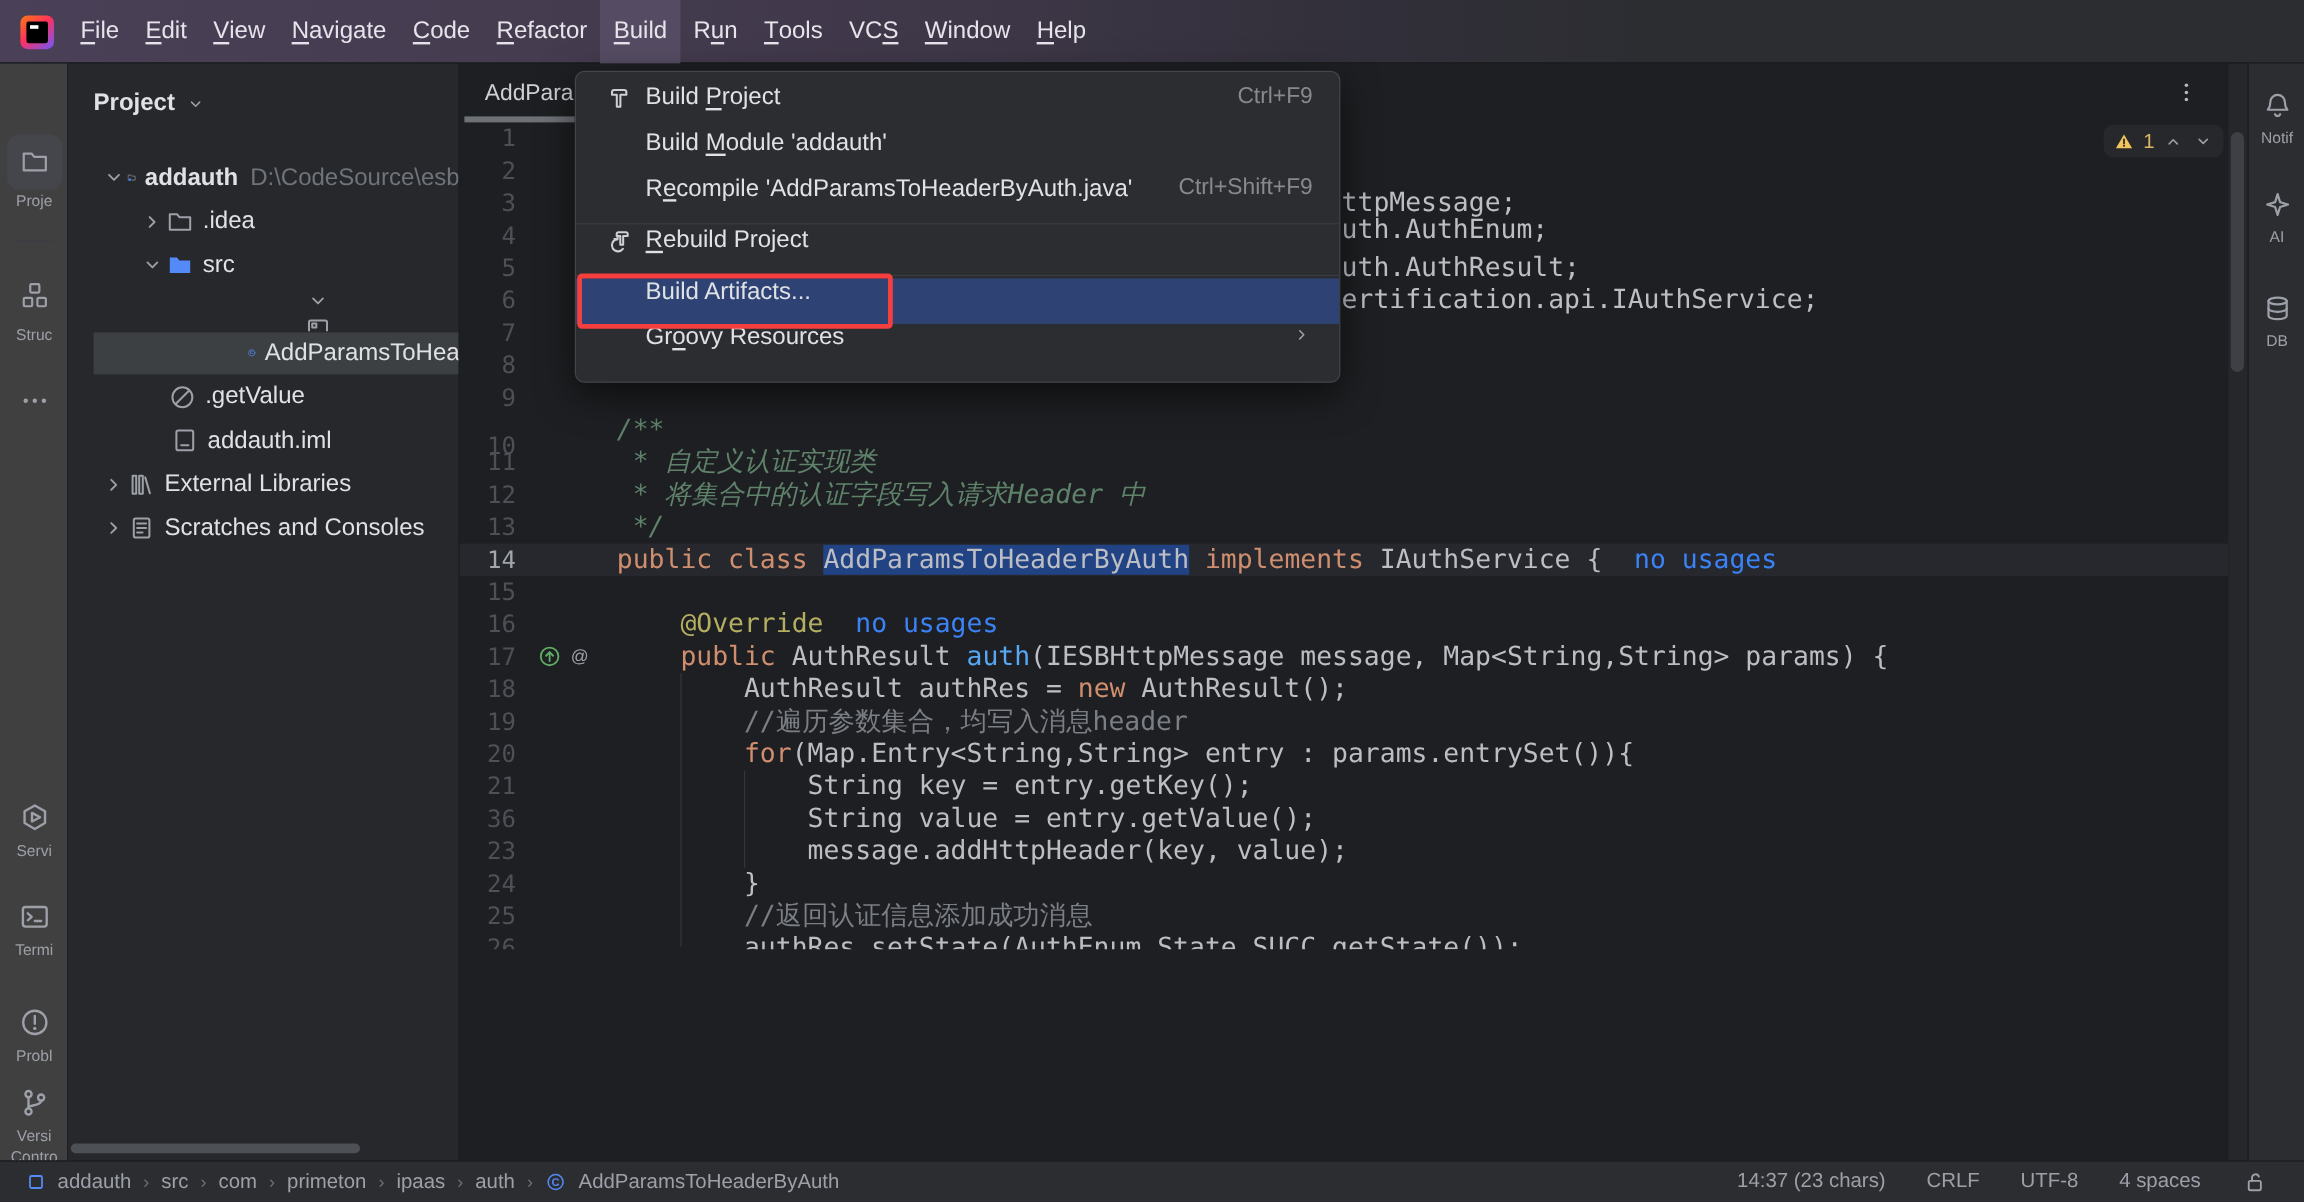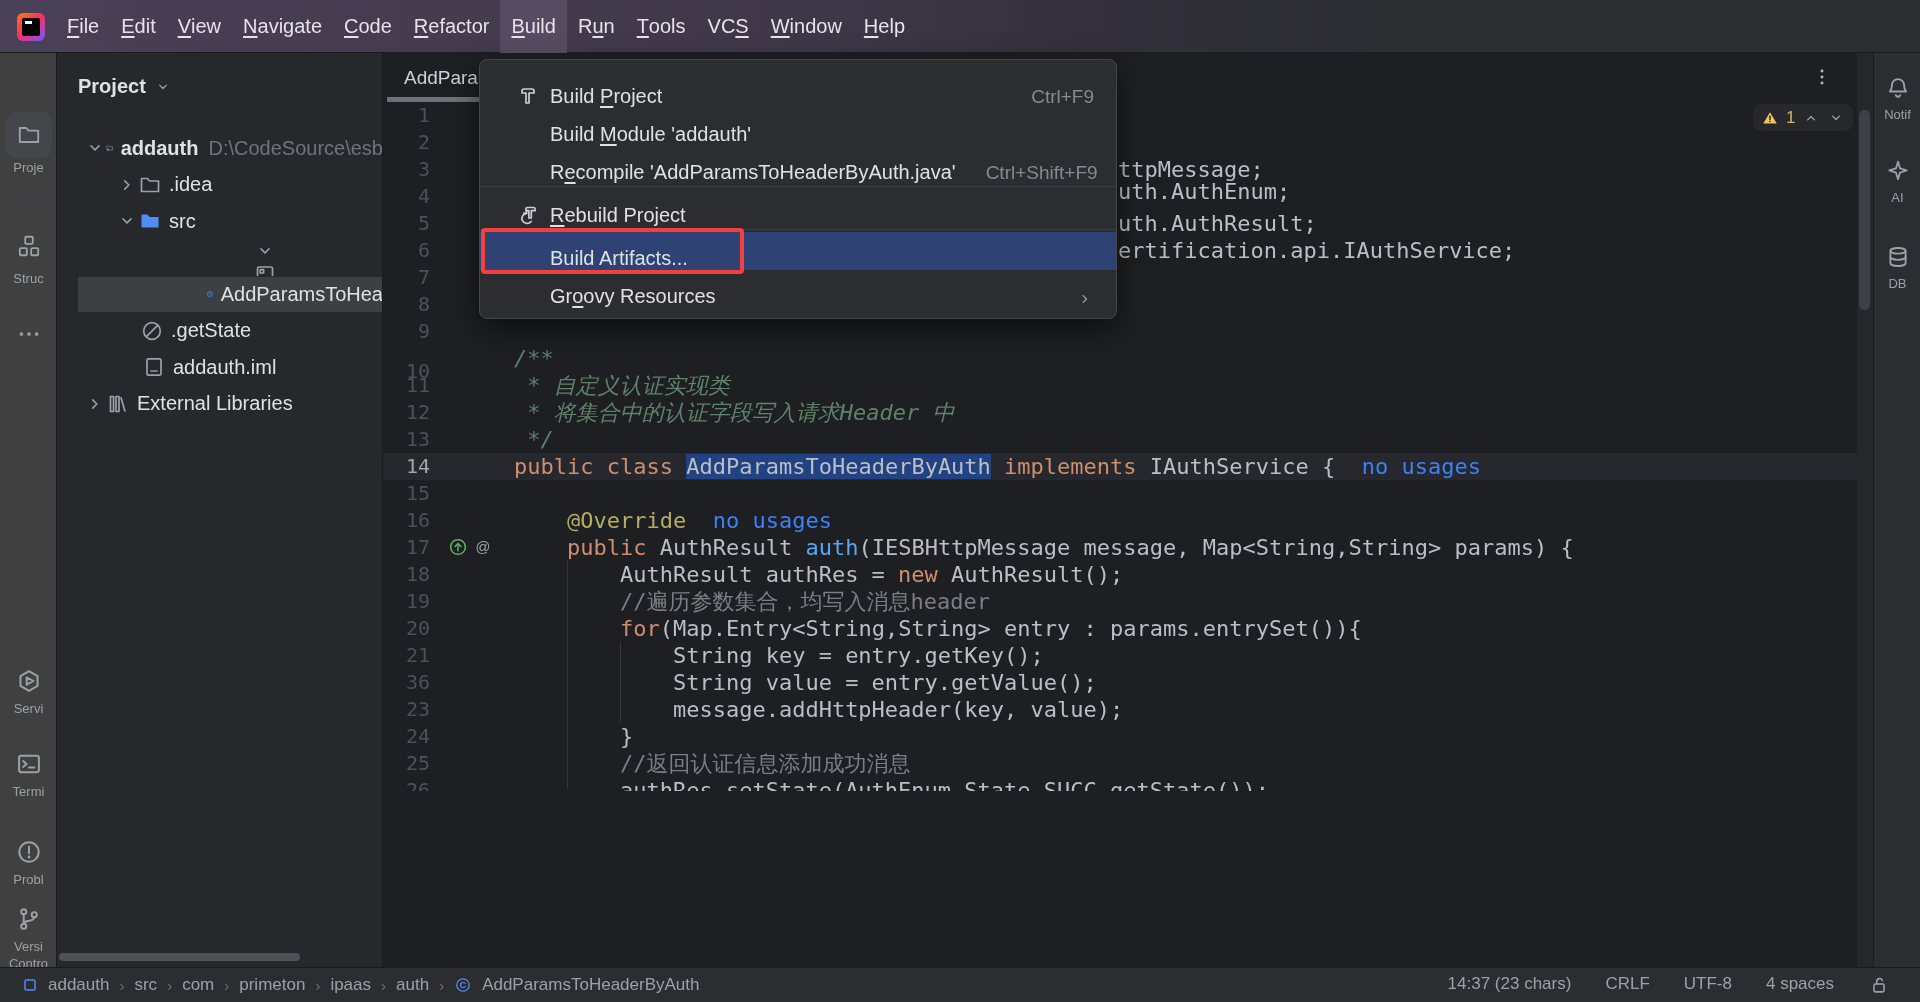--- a/index.html
+++ b/index.html
@@ -75,21 +75,21 @@
 
   
   #rightstripe { position:absolute; left:1873px; top:53px; width:47px; height:914px; background:#2B2D30; border-left:1px solid #1A1B1E; }
   #rightstripe .stripe-btn { width:47px; }
   #rightstripe .stripe-lbl { max-width:47px; }
 
   
   #buildmenu { position:absolute; left:479px; top:59px; width:638px; background:#2B2D30;
     border:1px solid #43454A; border-radius:8px; padding:10px 0; z-index:50;
     box-shadow:0 10px 30px rgba(0,0,0,.55); }
-  .mrow { height:38px; display:flex; align-items:flex-end; padding:0 22px 0 36px; font-size:20px; color:#DFE1E5; }
+  .mrow { height:38px; display:flex; align-items:flex-start; padding:0 22px 0 24px; font-size:20px; color:#DFE1E5; }
   .mrow.sel { background:#2E4374; }
   .mico { width:24px; height:24px; margin-right:10px; flex:0 0 24px; }
   .mico svg { width:100%; height:100%; }
   .mlabel { flex:1 1 auto; white-space:nowrap; }
   .msc { color:#87898E; font-size:19px; margin-left:30px; }
   .msep { height:1px; background:#3B3D42; margin:2px 0; }
   #redbox { position:absolute; left:1px; top:168px; width:263px; height:46px;
     border:4px solid #F53F3F; border-radius:4px; pointer-events:none; z-index:60; }
 
   
@@ -278,21 +278,21 @@
           </span>
           <span class="tlabel">AddParamsToHea</span>
         </div>
         <div class="trow" style="padding-left: 83px;">
           <span class="ic">
             <svg viewBox="0 0 24 24" fill="none" stroke="#9DA0A8" stroke-width="1.7" stroke-linecap="round" stroke-linejoin="round">
               <circle cx="12" cy="12" r="8.3"></circle>
               <line x1="6.6" y1="17.4" x2="17.4" y2="6.6"></line>
             </svg>
           </span>
-          <span class="tlabel">.getState</span>
+          <span class="tlabel">.getValue</span>
         </div>
         <div class="trow" style="padding-left: 85px;">
           <span class="ic">
             <svg viewBox="0 0 24 24" fill="none" stroke="#9DA0A8" stroke-width="1.7" stroke-linecap="round" stroke-linejoin="round">
               <rect x="5" y="3.8" width="14" height="16.4" rx="1.5"></rect>
               <line x1="9" y1="16" x2="15" y2="16"></line>
             </svg>
           </span>
           <span class="tlabel">addauth.iml</span>
         </div>
@@ -301,20 +301,34 @@
               <polyline points="9.5,7.5 14,12 9.5,16.5"></polyline>
             </svg></span>
           <span class="ic">
             <svg viewBox="0 0 24 24" fill="none" stroke="#9DA0A8" stroke-width="1.7" stroke-linecap="round" stroke-linejoin="round">
               <rect x="4.5" y="4.5" width="3" height="15"></rect>
               <rect x="10" y="4.5" width="3" height="15"></rect>
               <path d="M15 5.8l3.9 13.2"></path>
             </svg>
           </span>
           <span class="tlabel">External Libraries</span>
+        </div>
+        <div class="trow" style="padding-left: 27px;">
+          <span class="tchev"><svg viewBox="0 0 24 24" fill="none" stroke="#9DA0A8" stroke-width="1.7" stroke-linecap="round" stroke-linejoin="round">
+              <polyline points="9.5,7.5 14,12 9.5,16.5"></polyline>
+            </svg></span>
+          <span class="ic">
+            <svg viewBox="0 0 24 24" fill="none" stroke="#9DA0A8" stroke-width="1.7" stroke-linecap="round" stroke-linejoin="round">
+              <rect x="5.5" y="4" width="13" height="16" rx="1.5"></rect>
+              <line x1="8.3" y1="8.3" x2="15.7" y2="8.3"></line>
+              <line x1="8.3" y1="12" x2="15.7" y2="12"></line>
+              <line x1="8.3" y1="15.7" x2="12.8" y2="15.7"></line>
+            </svg>
+          </span>
+          <span class="tlabel">Scratches and Consoles</span>
         </div>
       </div>
     <div id="tree-hscroll"></div>
   </div>
 
   <div id="tabstrip">
     <div id="tab-active">AddPara</div>
     <div id="tab-underline"></div>
     <div id="tab-kebab" class="ic ic22">
         <svg viewBox="0 0 24 24" fill="none" stroke="#9DA0A8" stroke-width="1.7" stroke-linecap="round" stroke-linejoin="round">

